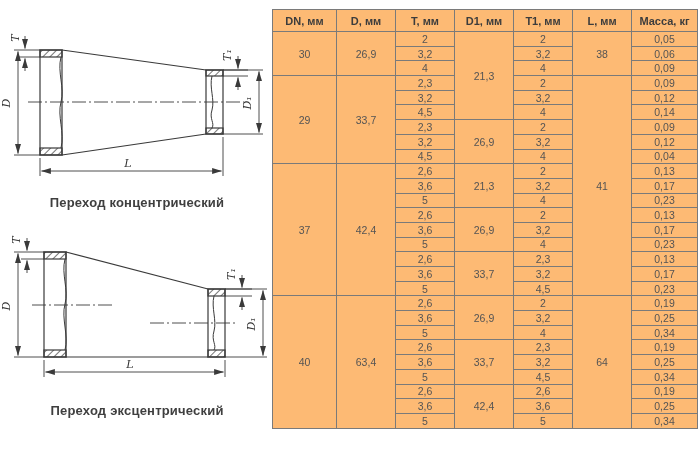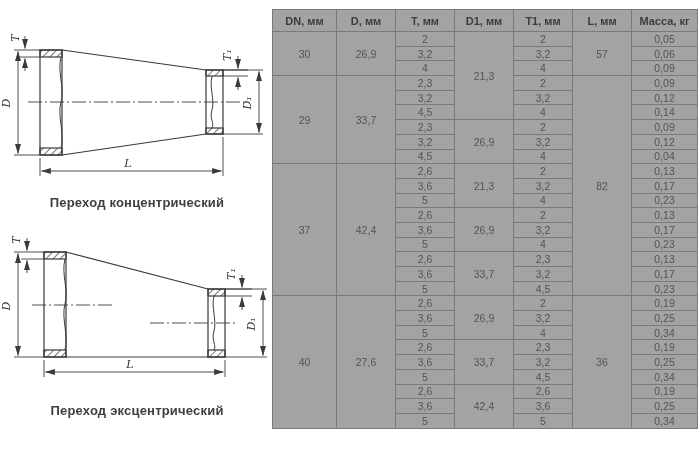--- a/index.html
+++ b/index.html
@@ -4,21 +4,21 @@
 <style>
   html,body{margin:0;padding:0;}
   .stage{position:relative;width:700px;height:450px;background:#ffffff;overflow:hidden;
          font-family:"Liberation Sans","DejaVu Sans",sans-serif;}
   svg.drawings{position:absolute;left:0;top:0;}
   .caption{position:absolute;width:230px;text-align:center;font-size:13px;font-weight:600;
            color:#3f3f3f;letter-spacing:.2px;}
   .cap-concentric{left:22px;top:195px;}
   .cap-eccentric{left:22px;top:403px;}
   table.spec{position:absolute;left:272px;top:9px;border-collapse:collapse;table-layout:fixed;
-             background:#a3a3a3;}
+             background:#fdba74;}
   table.spec th, table.spec td{border:1px solid #7a7a7a;text-align:center;vertical-align:middle;
              padding:0;overflow:hidden;}
   table.spec th{height:21px;font-size:11px;font-weight:bold;color:#3c3c3c;}
   table.spec td{height:13.7px;font-size:10.5px;color:#545454;}
   .dim-label{font-family:"DejaVu Serif","DejaVu Sans",serif;font-style:italic;font-size:11px;
              fill:#333;}
 </style>
 </head>
 <body>
 
@@ -174,39 +174,39 @@
           <th>Масса, кг</th>
         </tr>
       </thead>
     <tbody id="spec-body">
         <tr>
           <td rowspan="3">30</td>
           <td rowspan="3">26,9</td>
           <td>2</td>
           <td rowspan="6">21,3</td>
           <td>2</td>
-          <td rowspan="3">57</td>
+          <td rowspan="3">38</td>
           <td>0,05</td>
         </tr>
         <tr>
           <td>3,2</td>
           <td>3,2</td>
           <td>0,06</td>
         </tr>
         <tr>
           <td>4</td>
           <td>4</td>
           <td>0,09</td>
         </tr>
         <tr>
           <td rowspan="6">29</td>
           <td rowspan="6">33,7</td>
           <td>2,3</td>
           <td>2</td>
-          <td rowspan="15">82</td>
+          <td rowspan="15">41</td>
           <td>0,09</td>
         </tr>
         <tr>
           <td>3,2</td>
           <td>3,2</td>
           <td>0,12</td>
         </tr>
         <tr>
           <td>4,5</td>
           <td>4</td>
@@ -273,25 +273,25 @@
           <td>3,2</td>
           <td>0,17</td>
         </tr>
         <tr>
           <td>5</td>
           <td>4,5</td>
           <td>0,23</td>
         </tr>
         <tr>
           <td rowspan="9">40</td>
-          <td rowspan="9">27,6</td>
+          <td rowspan="9">63,4</td>
           <td>2,6</td>
           <td rowspan="3">26,9</td>
           <td>2</td>
-          <td rowspan="9">36</td>
+          <td rowspan="9">64</td>
           <td>0,19</td>
         </tr>
         <tr>
           <td>3,6</td>
           <td>3,2</td>
           <td>0,25</td>
         </tr>
         <tr>
           <td>5</td>
           <td>4</td>

